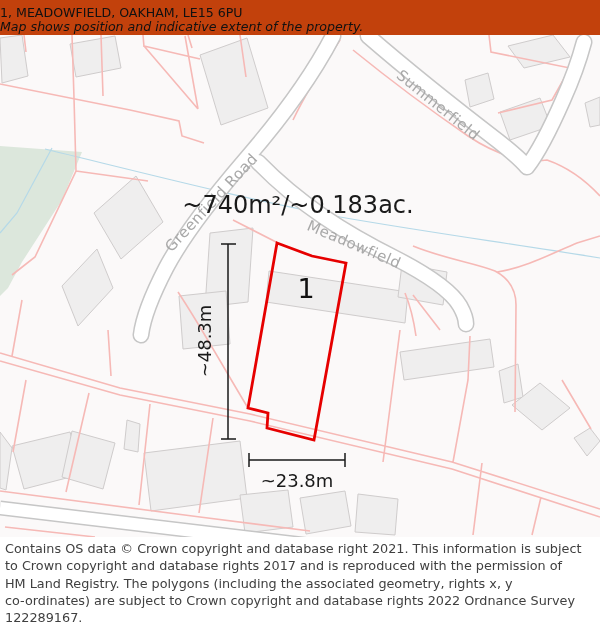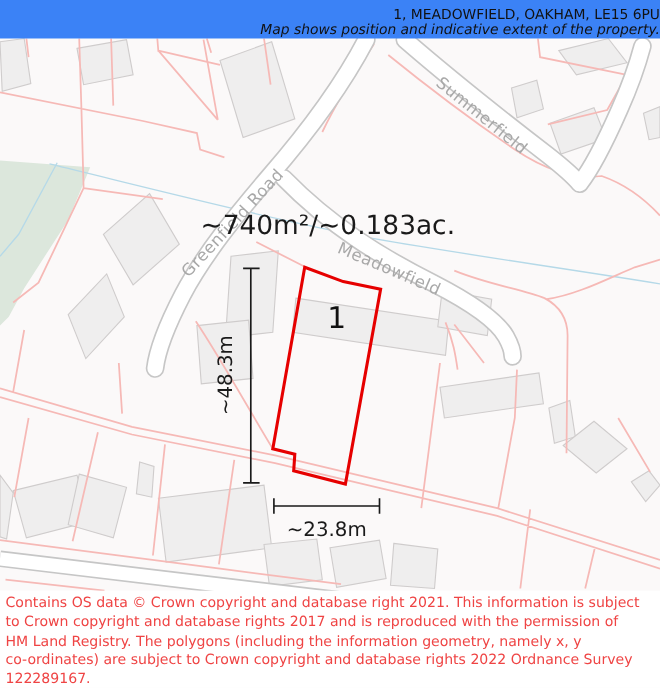--- a/index.html
+++ b/index.html
@@ -1,24 +1,24 @@
 <!DOCTYPE html>
 <html><head>
 <meta charset="utf-8">
 <style>
   html,body{margin:0;padding:0;background:#ffffff;}
   .page{position:relative;width:600px;height:625px;overflow:hidden;background:#ffffff;
         font-family:"DejaVu Sans","Liberation Sans",sans-serif;}
   .map-svg{position:absolute;left:0;top:0;width:600px;height:625px;}
-  .header{position:absolute;left:0;top:0;width:600px;height:35px;background:#3b82f6;
-          text-align:right;color:#111;}
+  .header{position:absolute;left:0;top:0;width:600px;height:35px;background:#c2410c;
+          text-align:left;color:#111;}
   .header .title{padding-top:5px;font-size:12.6px;line-height:15px;white-space:nowrap;}
   .header .subtitle{font-size:12.6px;line-height:14px;white-space:nowrap;font-style:italic;}
   .footer{position:absolute;left:0;top:537px;width:552px;height:88px;background:#ffffff;
-          color:#ef4444;}
+          color:#404040;}
   .footer .line{margin-left:5px;margin-right:2px;font-size:12.8px;line-height:17.3px;white-space:nowrap;}
   .footer .line:first-child{padding-top:3px;}
   svg text{font-family:"DejaVu Sans","Liberation Sans",sans-serif;}
   .road-label{fill:#a8a8a8;font-size:15px;letter-spacing:0.5px;}
   .dim-label{fill:#1a1a1a;font-size:18px;}
   .area-label{fill:#1a1a1a;font-size:24px;}
   .plot-label{fill:#111;font-size:27px;}
 </style>
 </head>
 <body>
@@ -121,18 +121,18 @@
   </svg>
 
   <div class="header">
     <div class="title">1, MEADOWFIELD, OAKHAM, LE15 6PU</div>
     <div class="subtitle">Map shows position and indicative extent of the property.</div>
   </div>
 
   <div class="footer">
     <div class="line">Contains OS data © Crown copyright and database right 2021. This information is subject</div>
     <div class="line">to Crown copyright and database rights 2017 and is reproduced with the permission of</div>
-    <div class="line">HM Land Registry. The polygons (including the information geometry, namely x, y</div>
+    <div class="line">HM Land Registry. The polygons (including the associated geometry, rights x, y</div>
     <div class="line">co-ordinates) are subject to Crown copyright and database rights 2022 Ordnance Survey</div>
     <div class="line">122289167.</div>
   </div>
 
 </div>
 
 </body></html>

